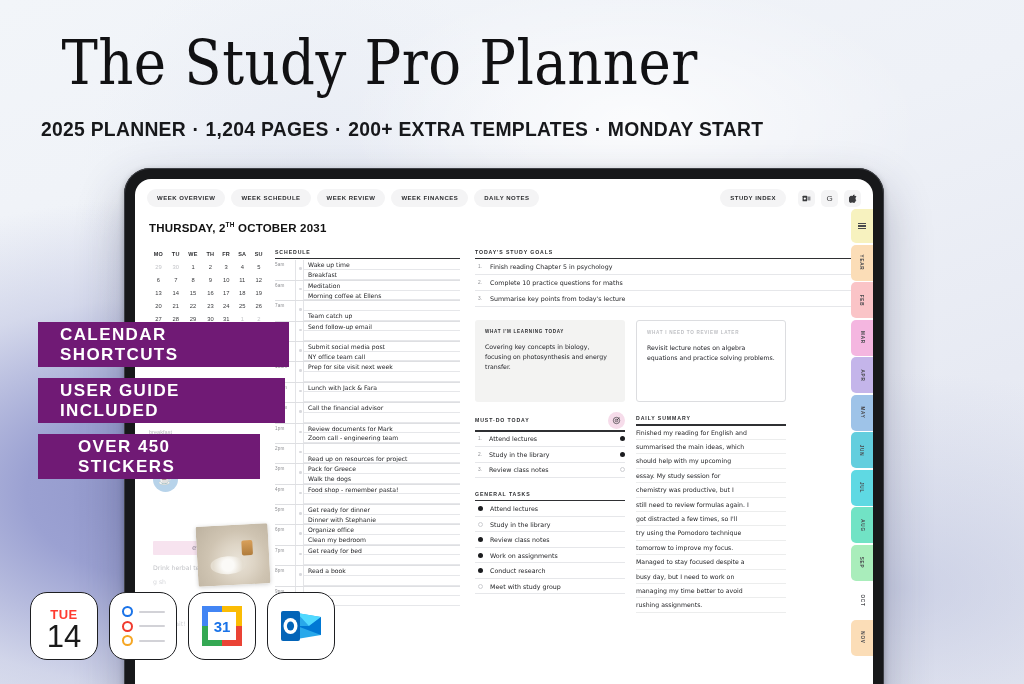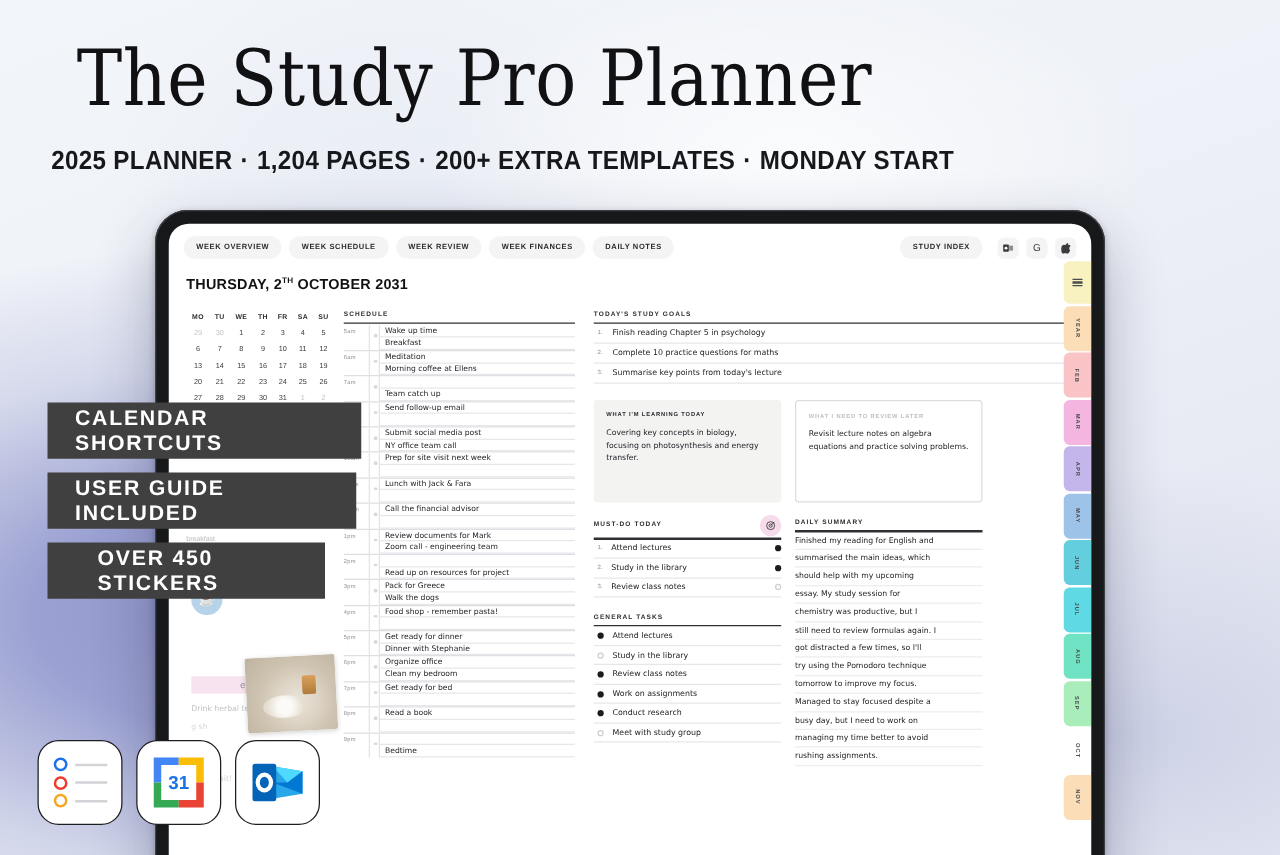--- a/index.html
+++ b/index.html
@@ -247,21 +247,21 @@
     font-size: 4.6px; font-weight: 700; letter-spacing: 0.8px; color: #4a4b4f;
     white-space: nowrap;
   }
   .tab.menu { height: 34px; }
   .burger { display: flex; flex-direction: column; gap: 1.6px; }
   .burger i { display: block; width: 8px; height: 1.1px; background: #4a4b4f; }
 
   
   .promo {
     position: absolute; z-index: 9;
-    background: #404040; color: #ffffff;
+    background: #701a75; color: #ffffff;
     display: flex; align-items: center;
     font-size: 17px; font-weight: 700; letter-spacing: 1.4px;
     padding: 0 22px;
   }
   #promo-0 { left: 38px; top: 322px; width: 251px; height: 45px; }
   #promo-1 { left: 38px; top: 378px; width: 247px; height: 45px; }
   #promo-2 { left: 38px; top: 434px; width: 222px; height: 45px; padding-left: 40px; }
 
   
   #appicons { position: absolute; left: 30px; top: 592px; display: flex; gap: 11px; z-index: 9; }
@@ -714,20 +714,24 @@
 
   </div>
 </div>
 
 <div class="promo" id="promo-0">CALENDAR SHORTCUTS</div>
 <div class="promo" id="promo-1">USER GUIDE INCLUDED</div>
 <div class="promo" id="promo-2">OVER 450 STICKERS</div>
 
 <div id="appicons">
 
+  <div class="app-icon" id="ic-cal-day">
+    <div class="dow">TUE</div>
+    <div class="dnum">14</div>
+  </div>
 
   <div class="app-icon" id="ic-reminders">
     <div>
       <div class="rrow">
         <span class="rdot" style="border-color:#1a73e8;"></span>
         <span class="rline"></span>
       </div>
       <div class="rrow">
         <span class="rdot" style="border-color:#f03a2e;"></span>
         <span class="rline"></span>

